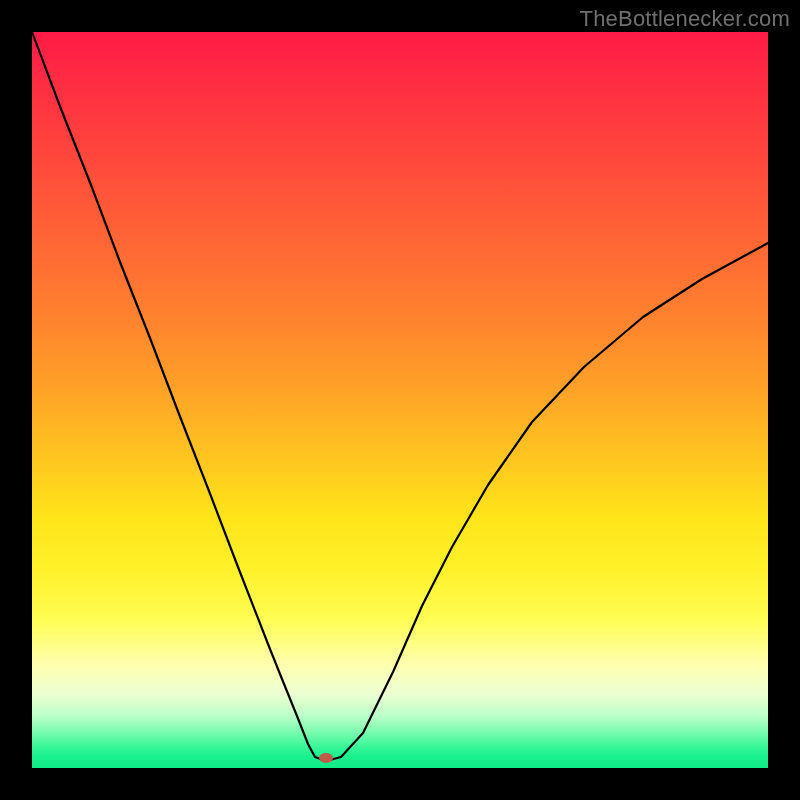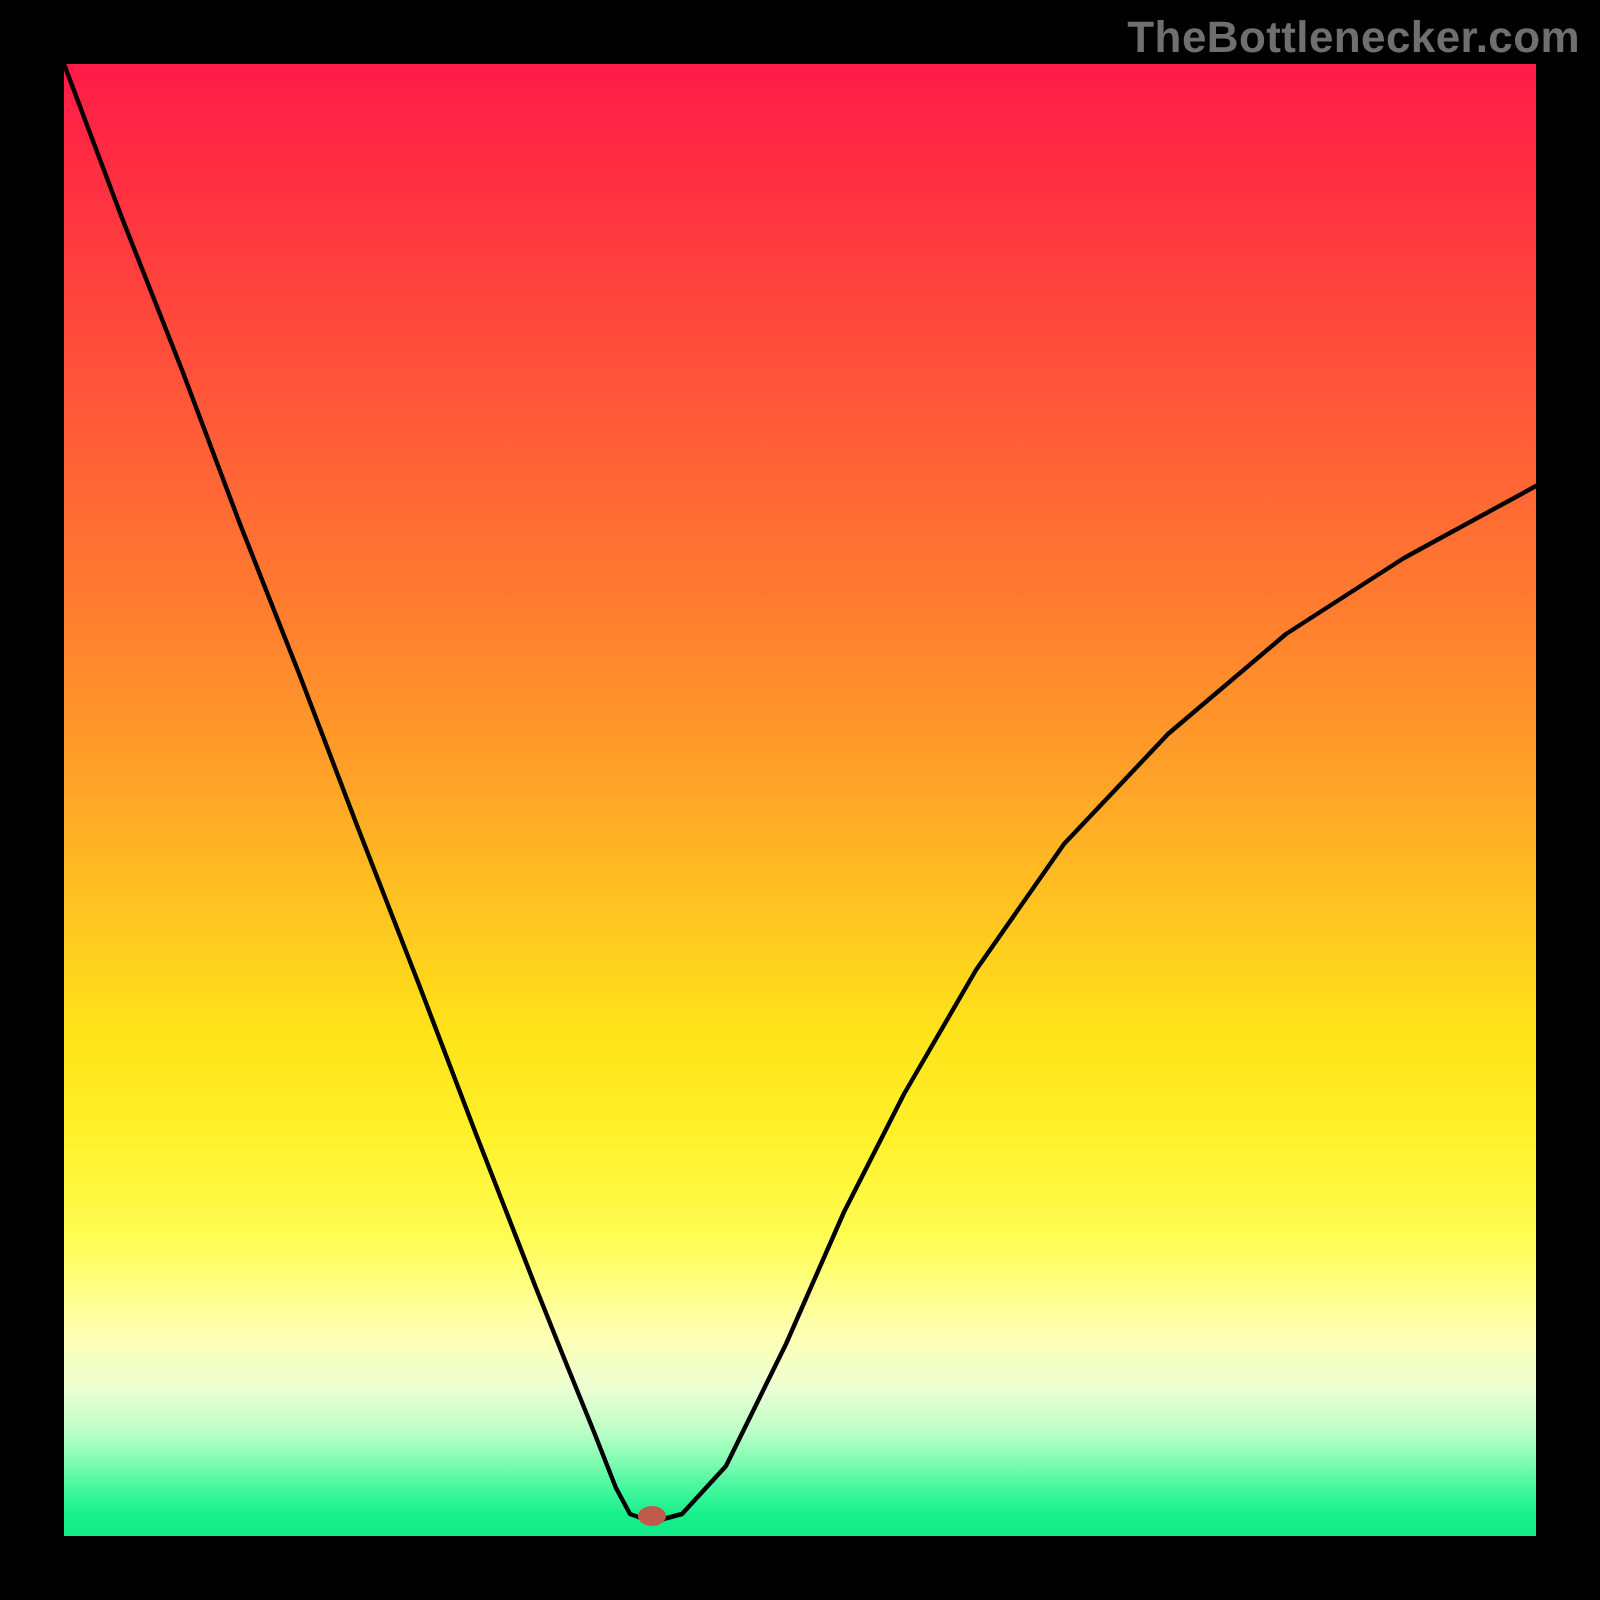--- a/index.html
+++ b/index.html
@@ -50,21 +50,21 @@
     width: 736px;
     height: 736px;
   }
   .watermark {
     position: absolute;
     top: 6px;
     right: 10px;
     color: #6f6f6f;
     font-size: 22px;
     letter-spacing: 0.2px;
-    font-weight: 700;
+    font-weight: 400;
     user-select: none;
   }
 </style>
 </head>
 <body>
 
 <div class="frame">
 
   <div class="plot">
     <svg viewBox="0 0 736 736">

